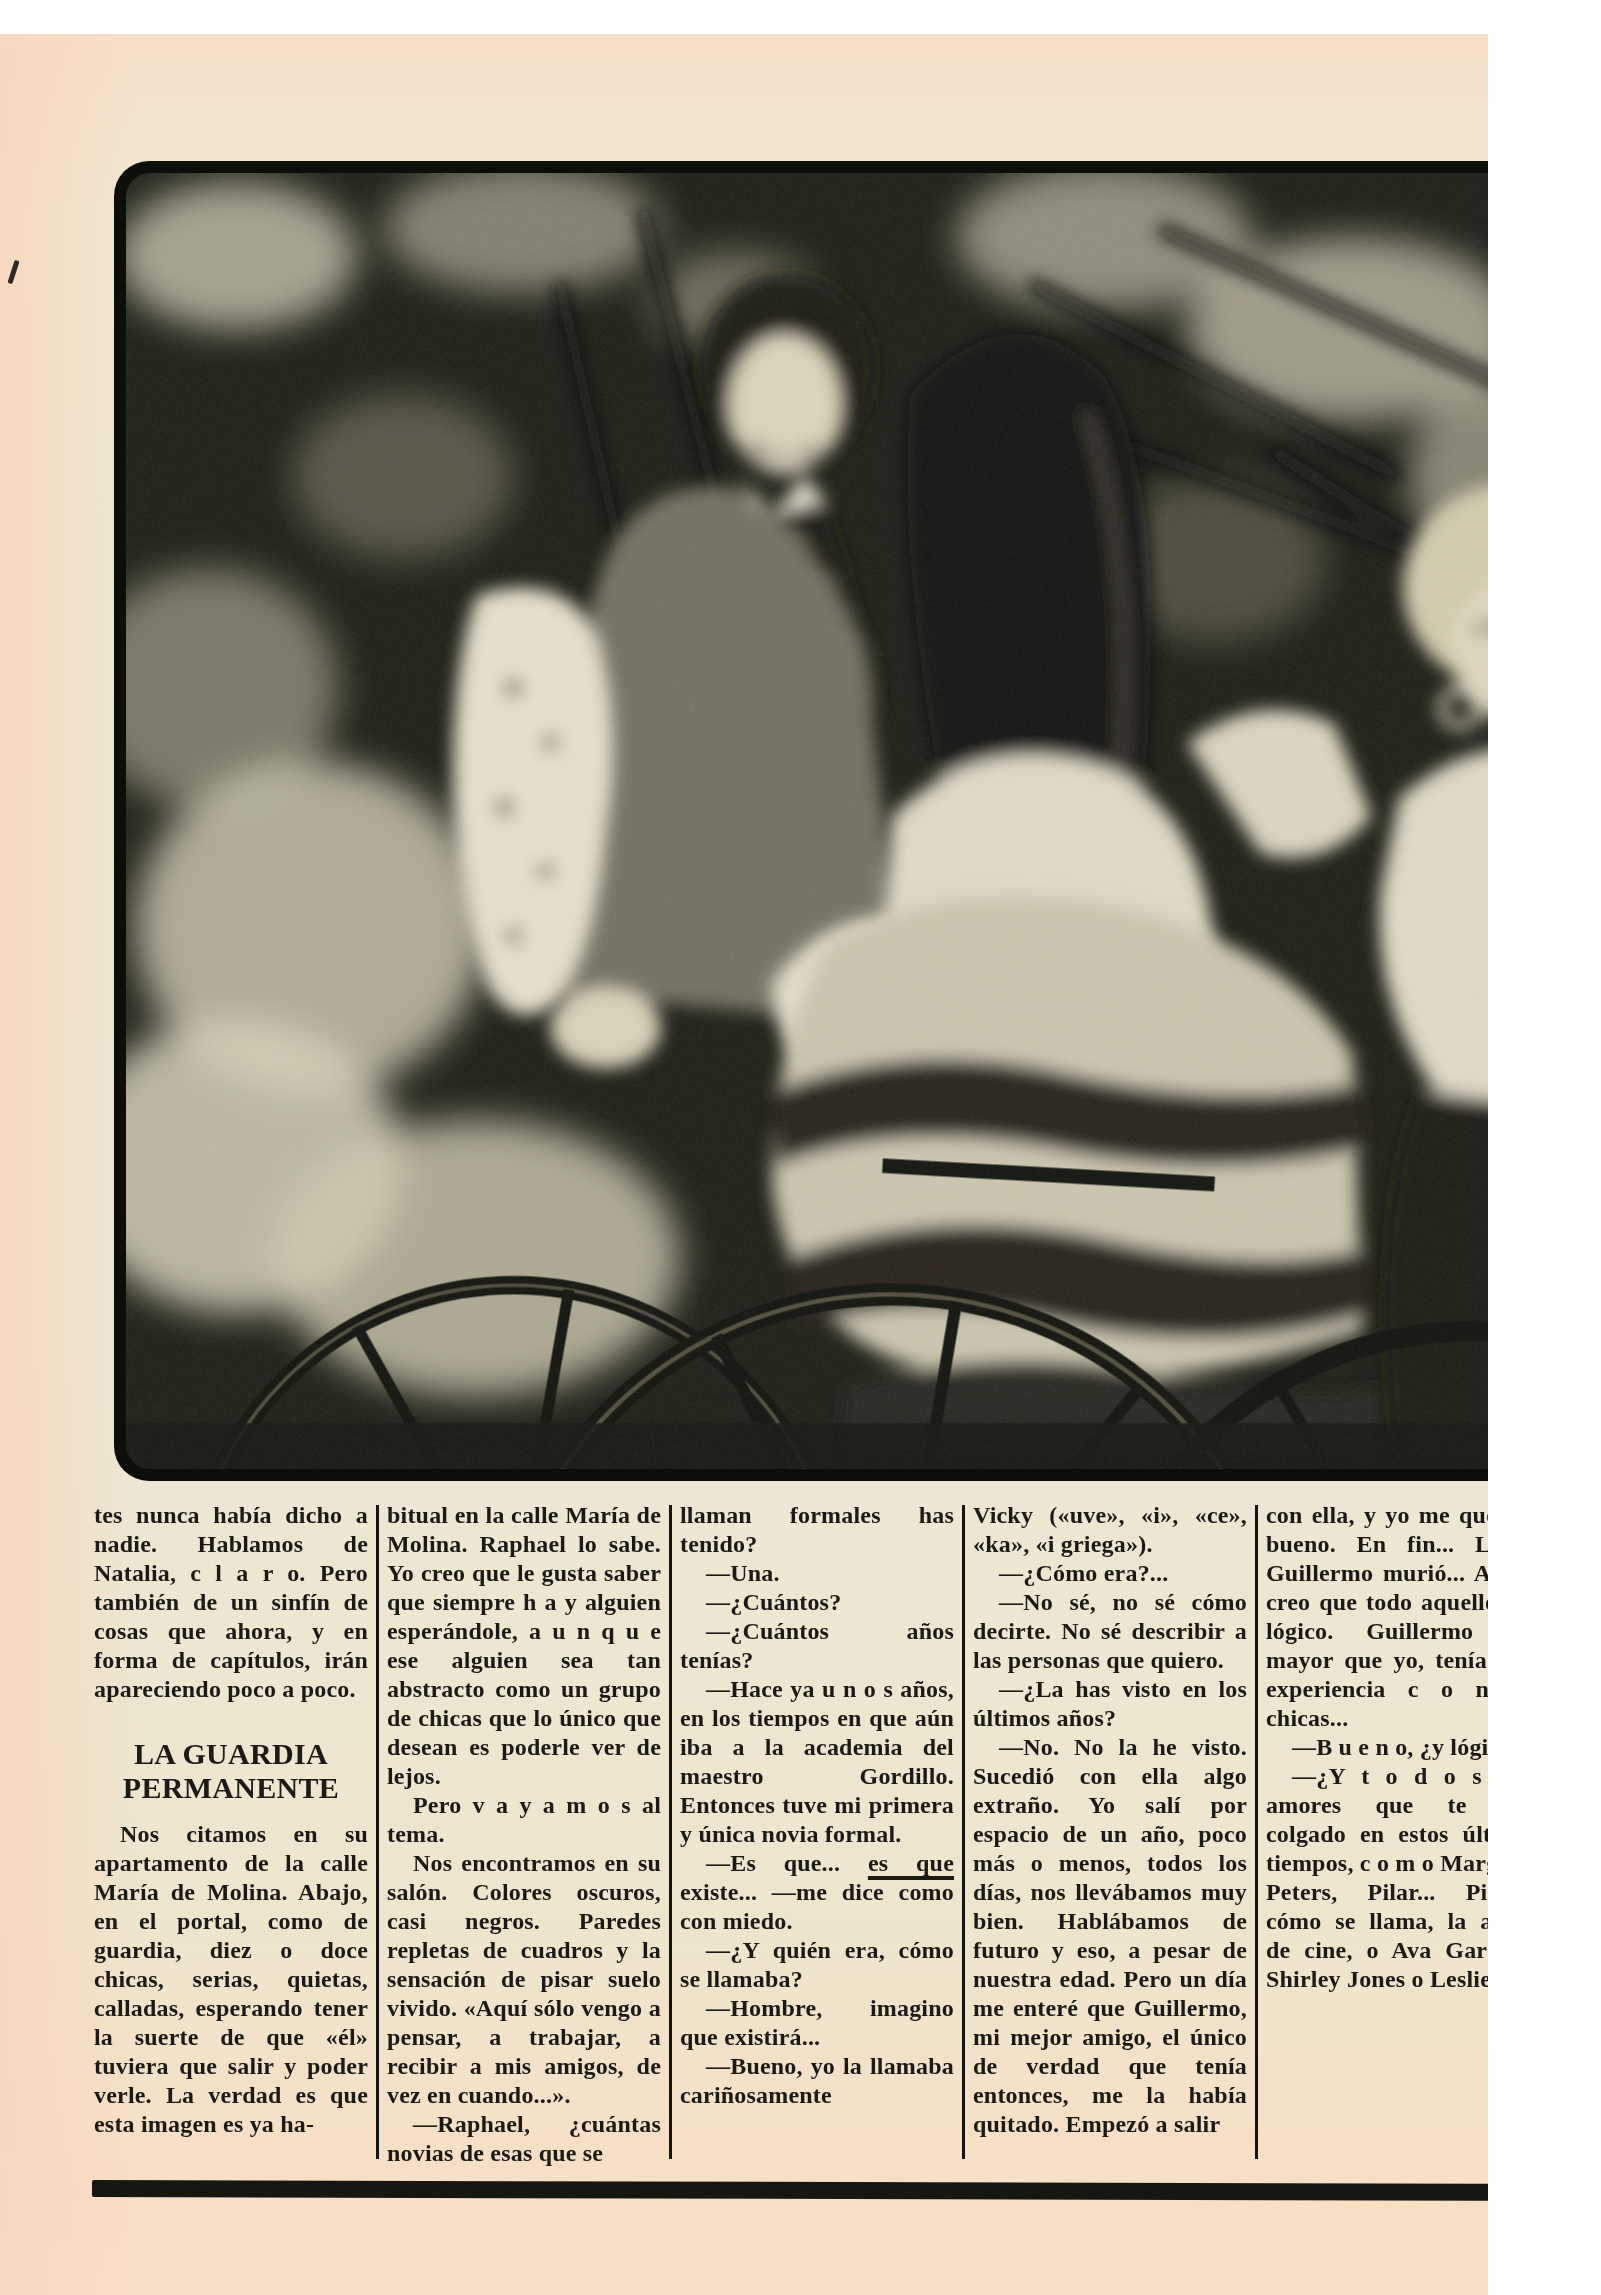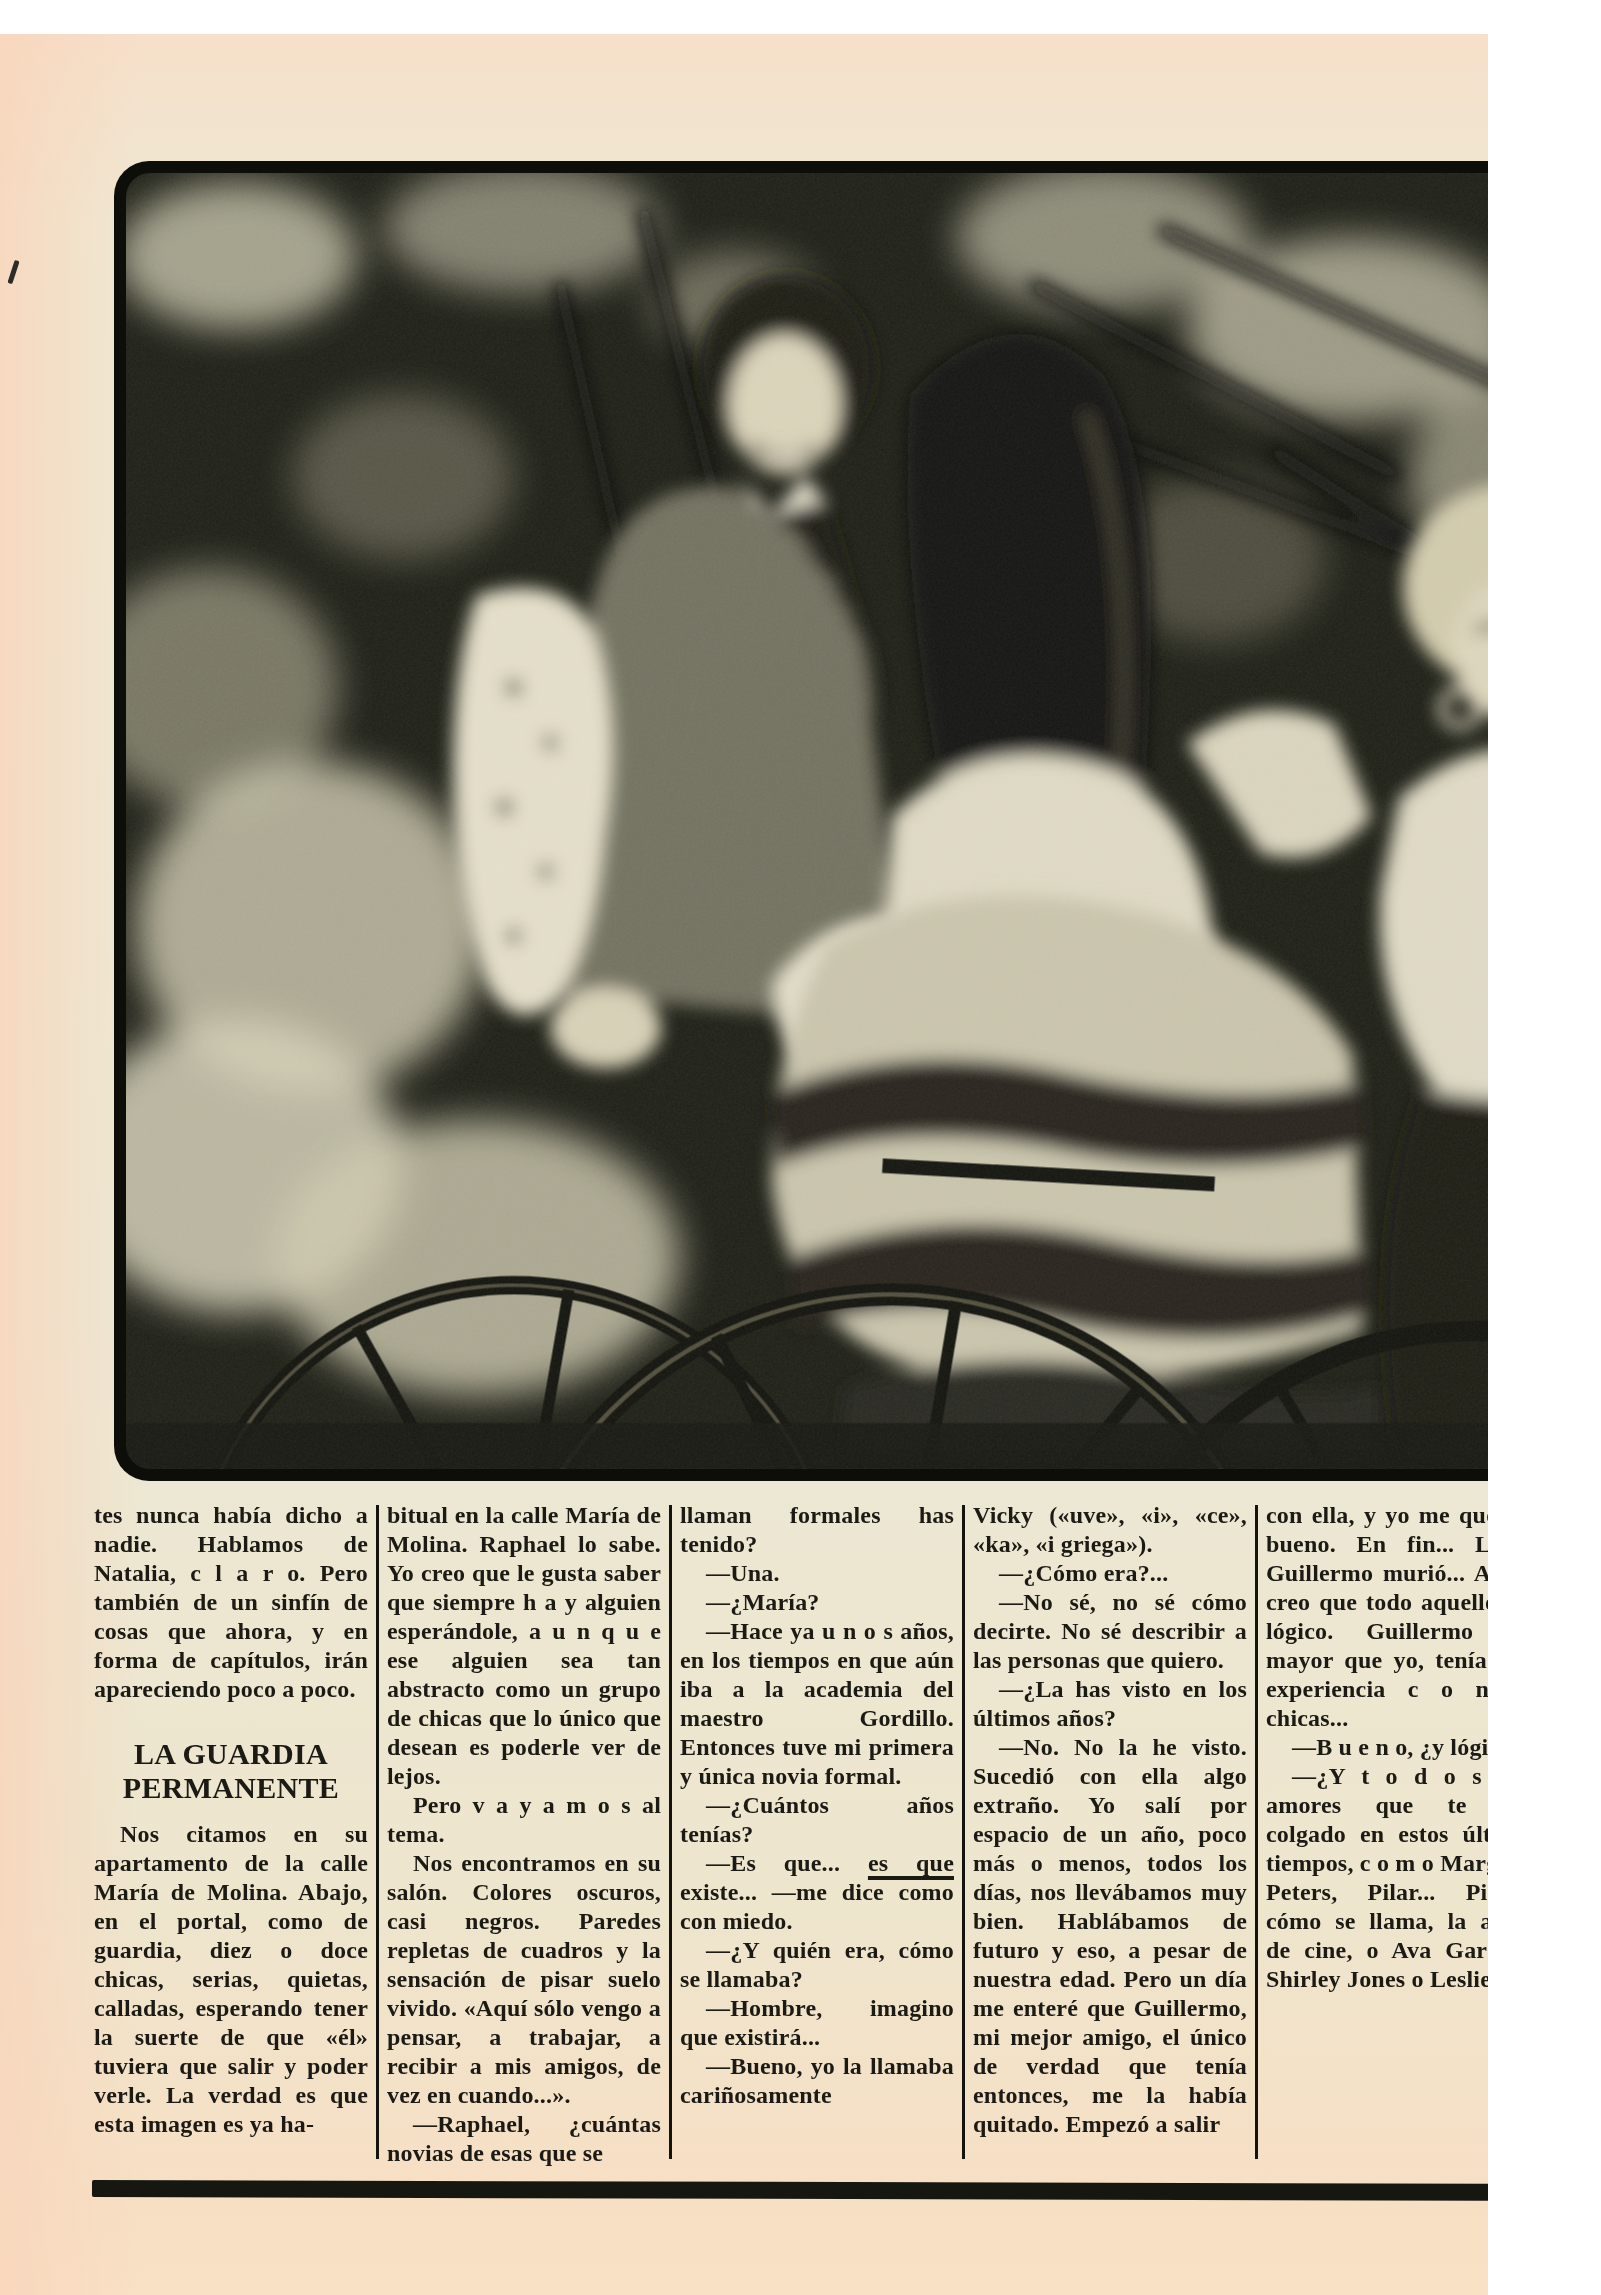--- a/index.html
+++ b/index.html
@@ -182,23 +182,23 @@
       <p class="indent">Pero v a y a m o s al tema.</p>
       <p class="indent">Nos encontramos en su salón. Colores oscuros, casi negros. Paredes repletas de cuadros y la sensación de pisar suelo vivido. «Aquí sólo vengo a pensar, a trabajar, a recibir a mis amigos, de vez en cuando...».</p>
       <p class="indent">—Raphael, ¿cuántas novias de esas que se</p>
     </div>
 
     <div class="vrule"></div>
 
     <div class="col">
       <p>llaman formales has tenido?</p>
       <p class="indent">—Una.</p>
-      <p class="indent">—¿María?</p>
+      <p class="indent">—¿Cuántos?</p>
+      <p class="indent">—¿Cuántos años tenías?</p>
       <p class="indent">—Hace ya u n o s años, en los tiempos en que aún iba a la academia del maestro Gordillo. Entonces tuve mi primera y única novia formal.</p>
-      <p class="indent">—¿Cuántos años tenías?</p>
       <p class="indent"><span>—Es que... </span><span class="underlined">es que</span><span> existe... —me dice como con miedo.</span></p>
       <p class="indent">—¿Y quién era, cómo se llamaba?</p>
       <p class="indent">—Hombre, imagino que existirá...</p>
       <p class="indent">—Bueno, yo la llamaba cariñosamente</p>
     </div>
 
     <div class="vrule"></div>
 
     <div class="col">
       <p>Vicky («uve», «i», «ce», «ka», «i griega»).</p>

